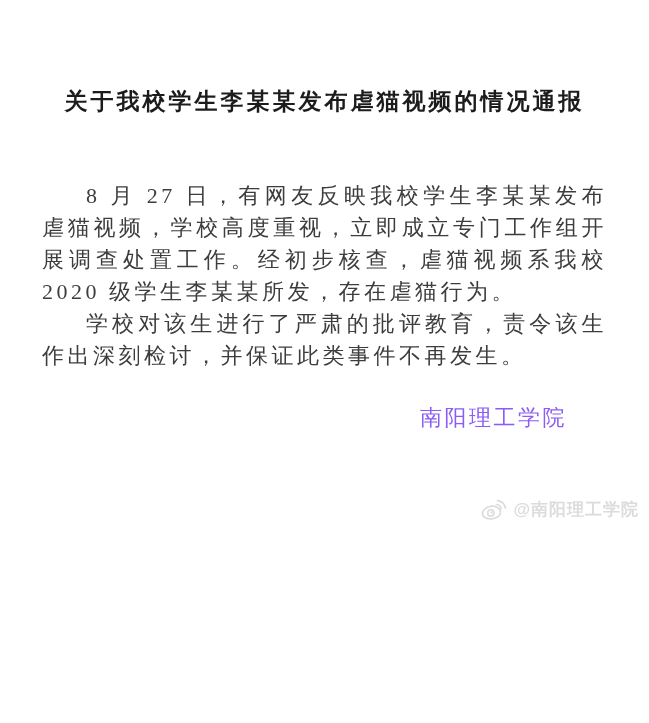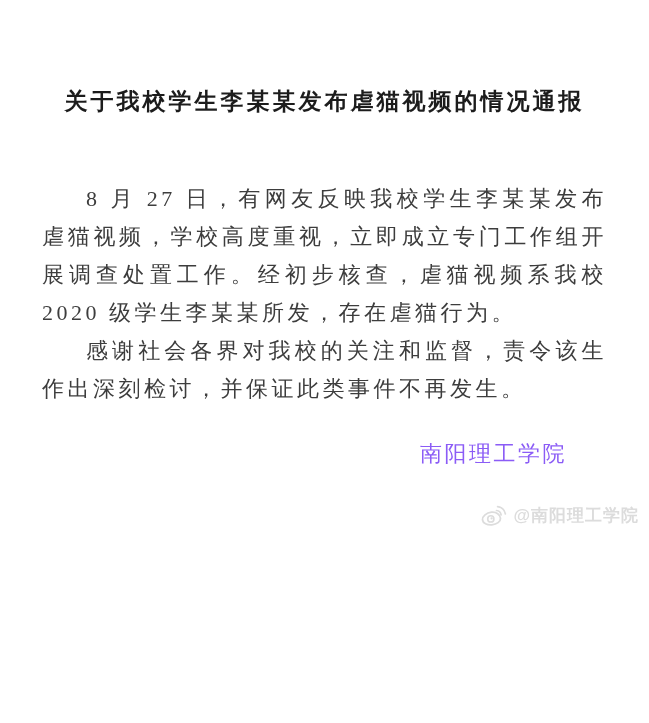--- a/index.html
+++ b/index.html
@@ -25,41 +25,41 @@
     letter-spacing: 3px;
     color: #1c1c1c;
     line-height: 30px;
   }
   .content {
     margin: 64px 42px 0 42px;
   }
   .content p {
     margin: 0;
     font-size: 22px;
-    line-height: 38px;
+    line-height: 32px;
     letter-spacing: 3.5px;
     color: #3d3d3d;
     text-align: justify;
     text-justify: inter-character;
     text-indent: 2em;
   }
   .sign-block {
     margin: 26px 42px 0 42px;
     font-size: 22px;
     line-height: 39px;
     letter-spacing: 2.5px;
     color: #8b5cf6;
     text-align: right;
   }
   .signature { padding-right: 40px; }
   .date      { padding-right: 14px; }
   .watermark {
     position: absolute;
     right: 10px;
-    bottom: 0;
+    bottom: 6px;
     display: flex;
     align-items: center;
     gap: 6px;
     color: #dcdcdc;
     font-family: "Liberation Sans", "DejaVu Sans", sans-serif;
     font-weight: bold;
     font-size: 17px;
     letter-spacing: 1px;
     user-select: none;
   }
@@ -67,21 +67,21 @@
 </style>
 </head>
 <body>
 
 <div class="page">
 
   <h1 class="title">关于我校学生李某某发布虐猫视频的情况通报</h1>
 
   <div class="content">
     <p>8 月 27 日，有网友反映我校学生李某某发布虐猫视频，学校高度重视，立即成立专门工作组开展调查处置工作。经初步核查，虐猫视频系我校 2020 级学生李某某所发，存在虐猫行为。</p>
-    <p>感谢社会各界对我校的关注和监督，责令该生作出深刻检讨，并保证此类事件不再发生。</p>
+    <p>学校对该生进行了严肃的批评教育，责令该生作出深刻检讨，并保证此类事件不再发生。</p>
   </div>
 
   <div class="sign-block">
     <div class="signature">南阳理工学院</div>
   </div>
 
   <div class="watermark">
     <span class="wm-icon">
       <svg width="27" height="23" viewBox="0 0 27 23" xmlns="http://www.w3.org/2000/svg">
         <path d="M11.5 8.2c-5 .6-9.3 4.1-9 7.6.3 3.3 4.6 5.4 9.4 5 4.9-.4 8.8-3.2 8.6-6.6-.2-3.4-4.2-6.6-9-6z" fill="none" stroke="#dcdcdc" stroke-width="1.8"></path>

